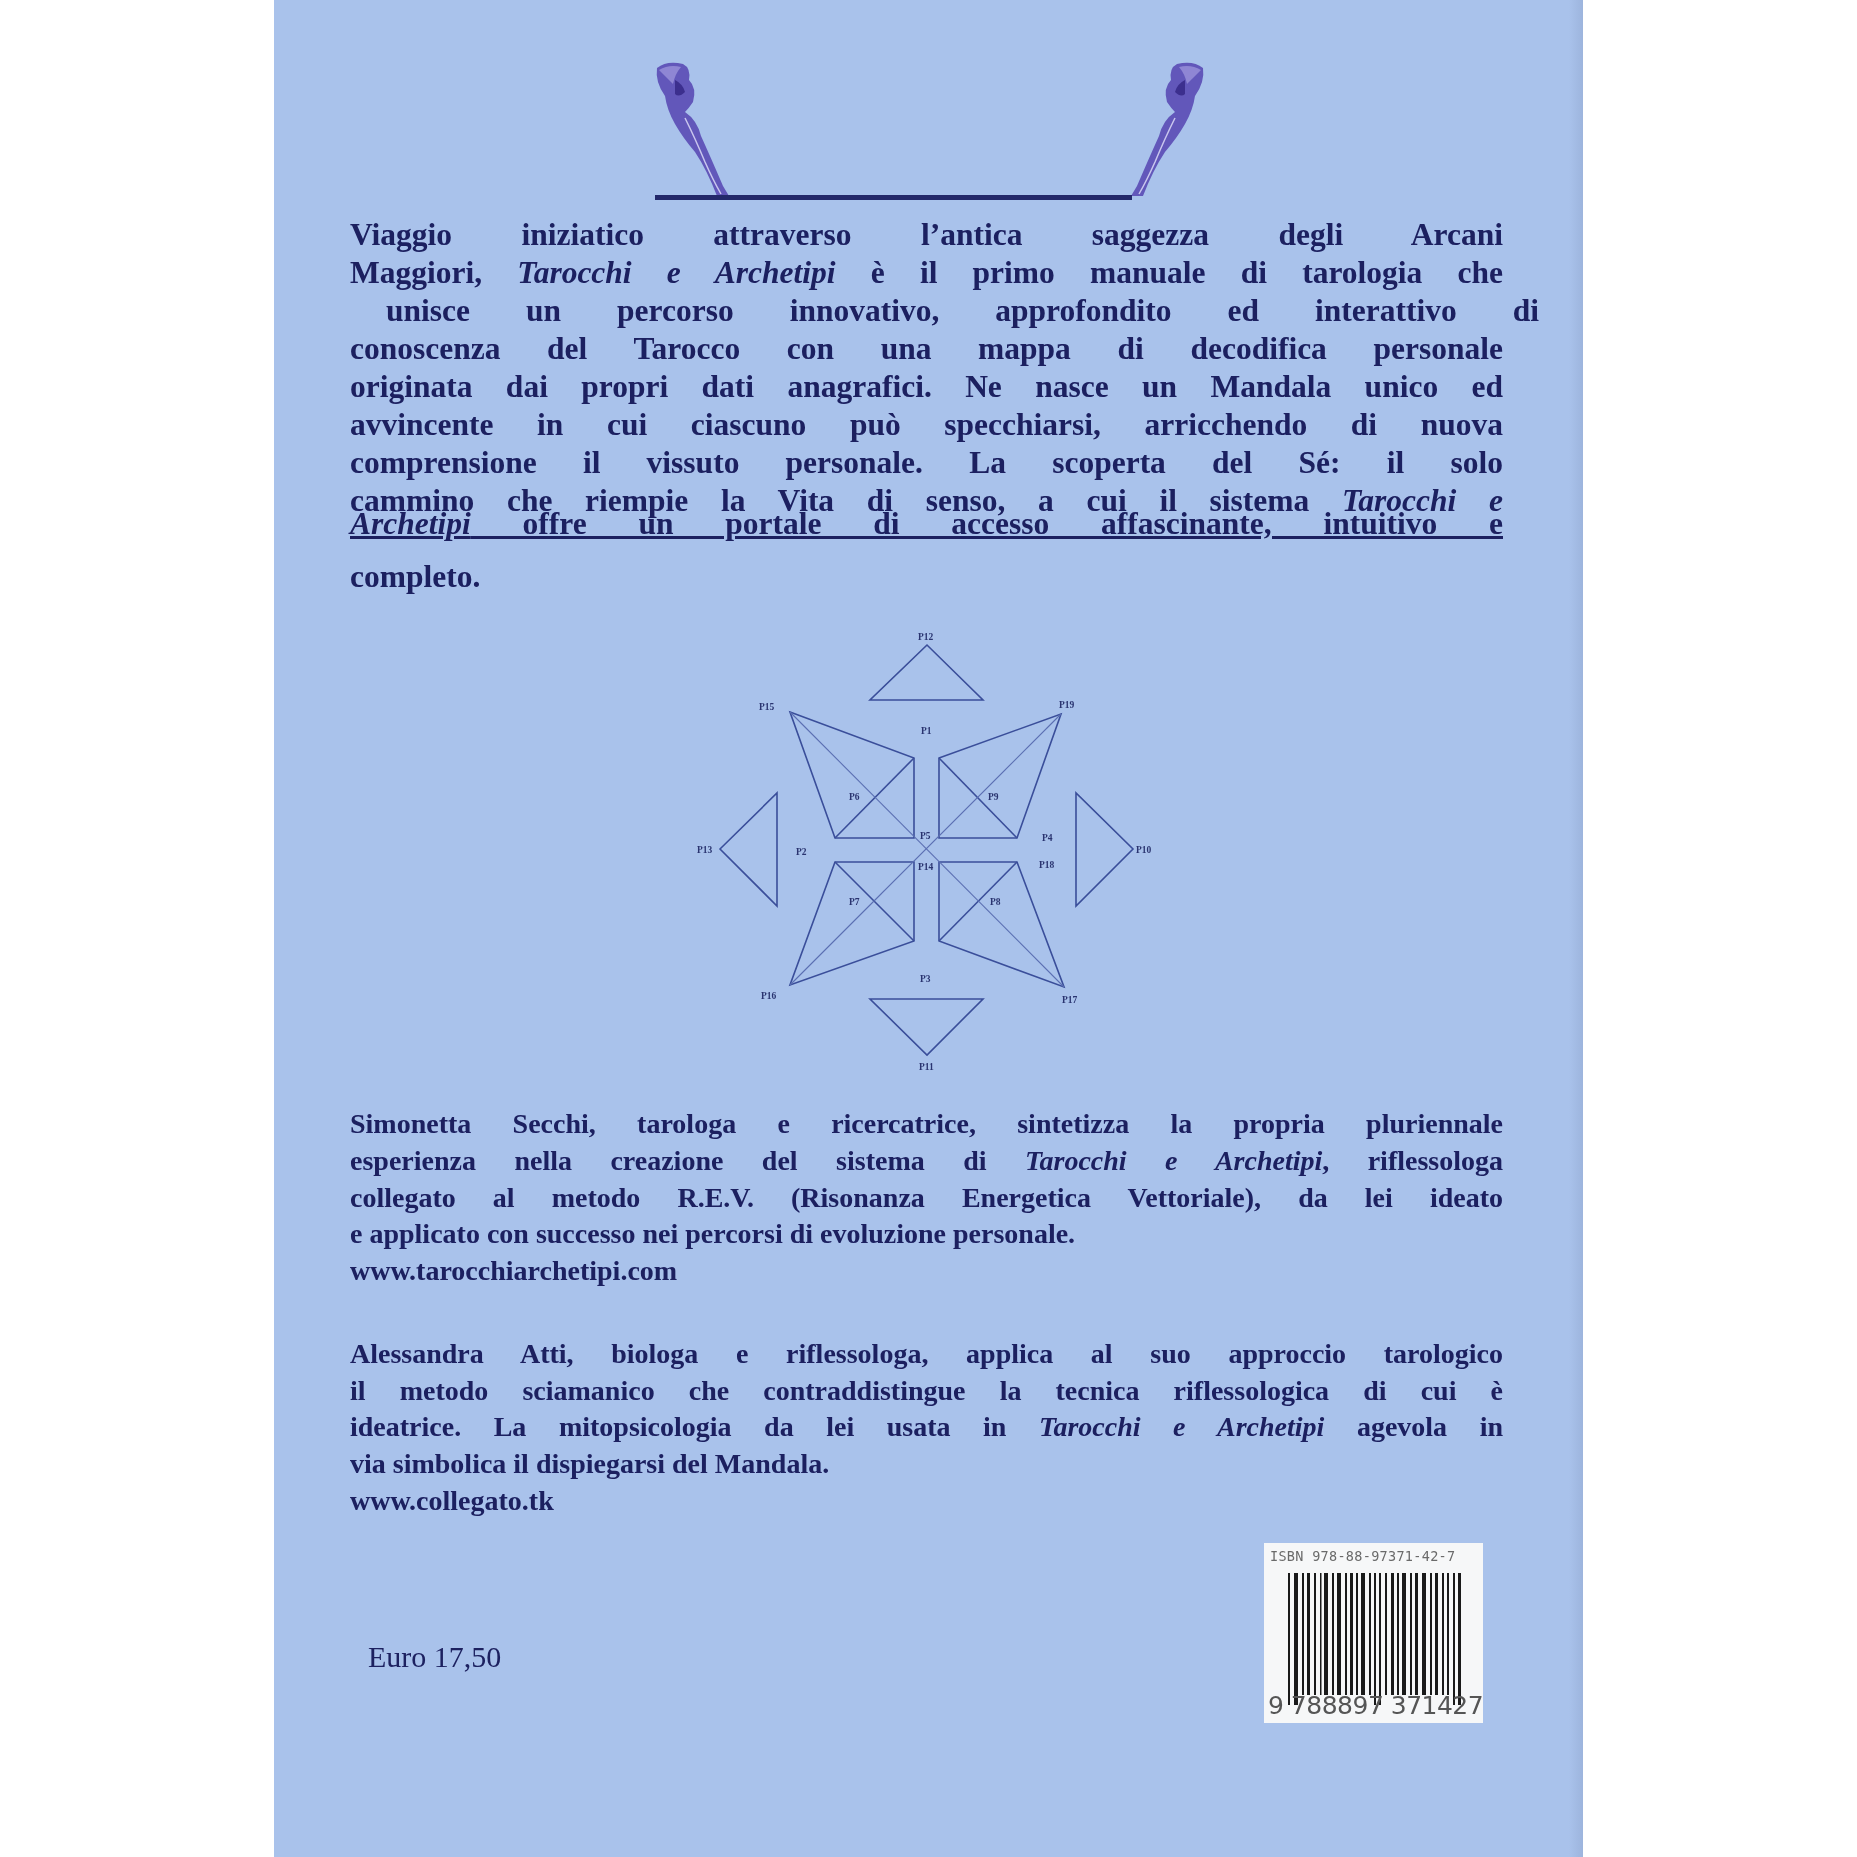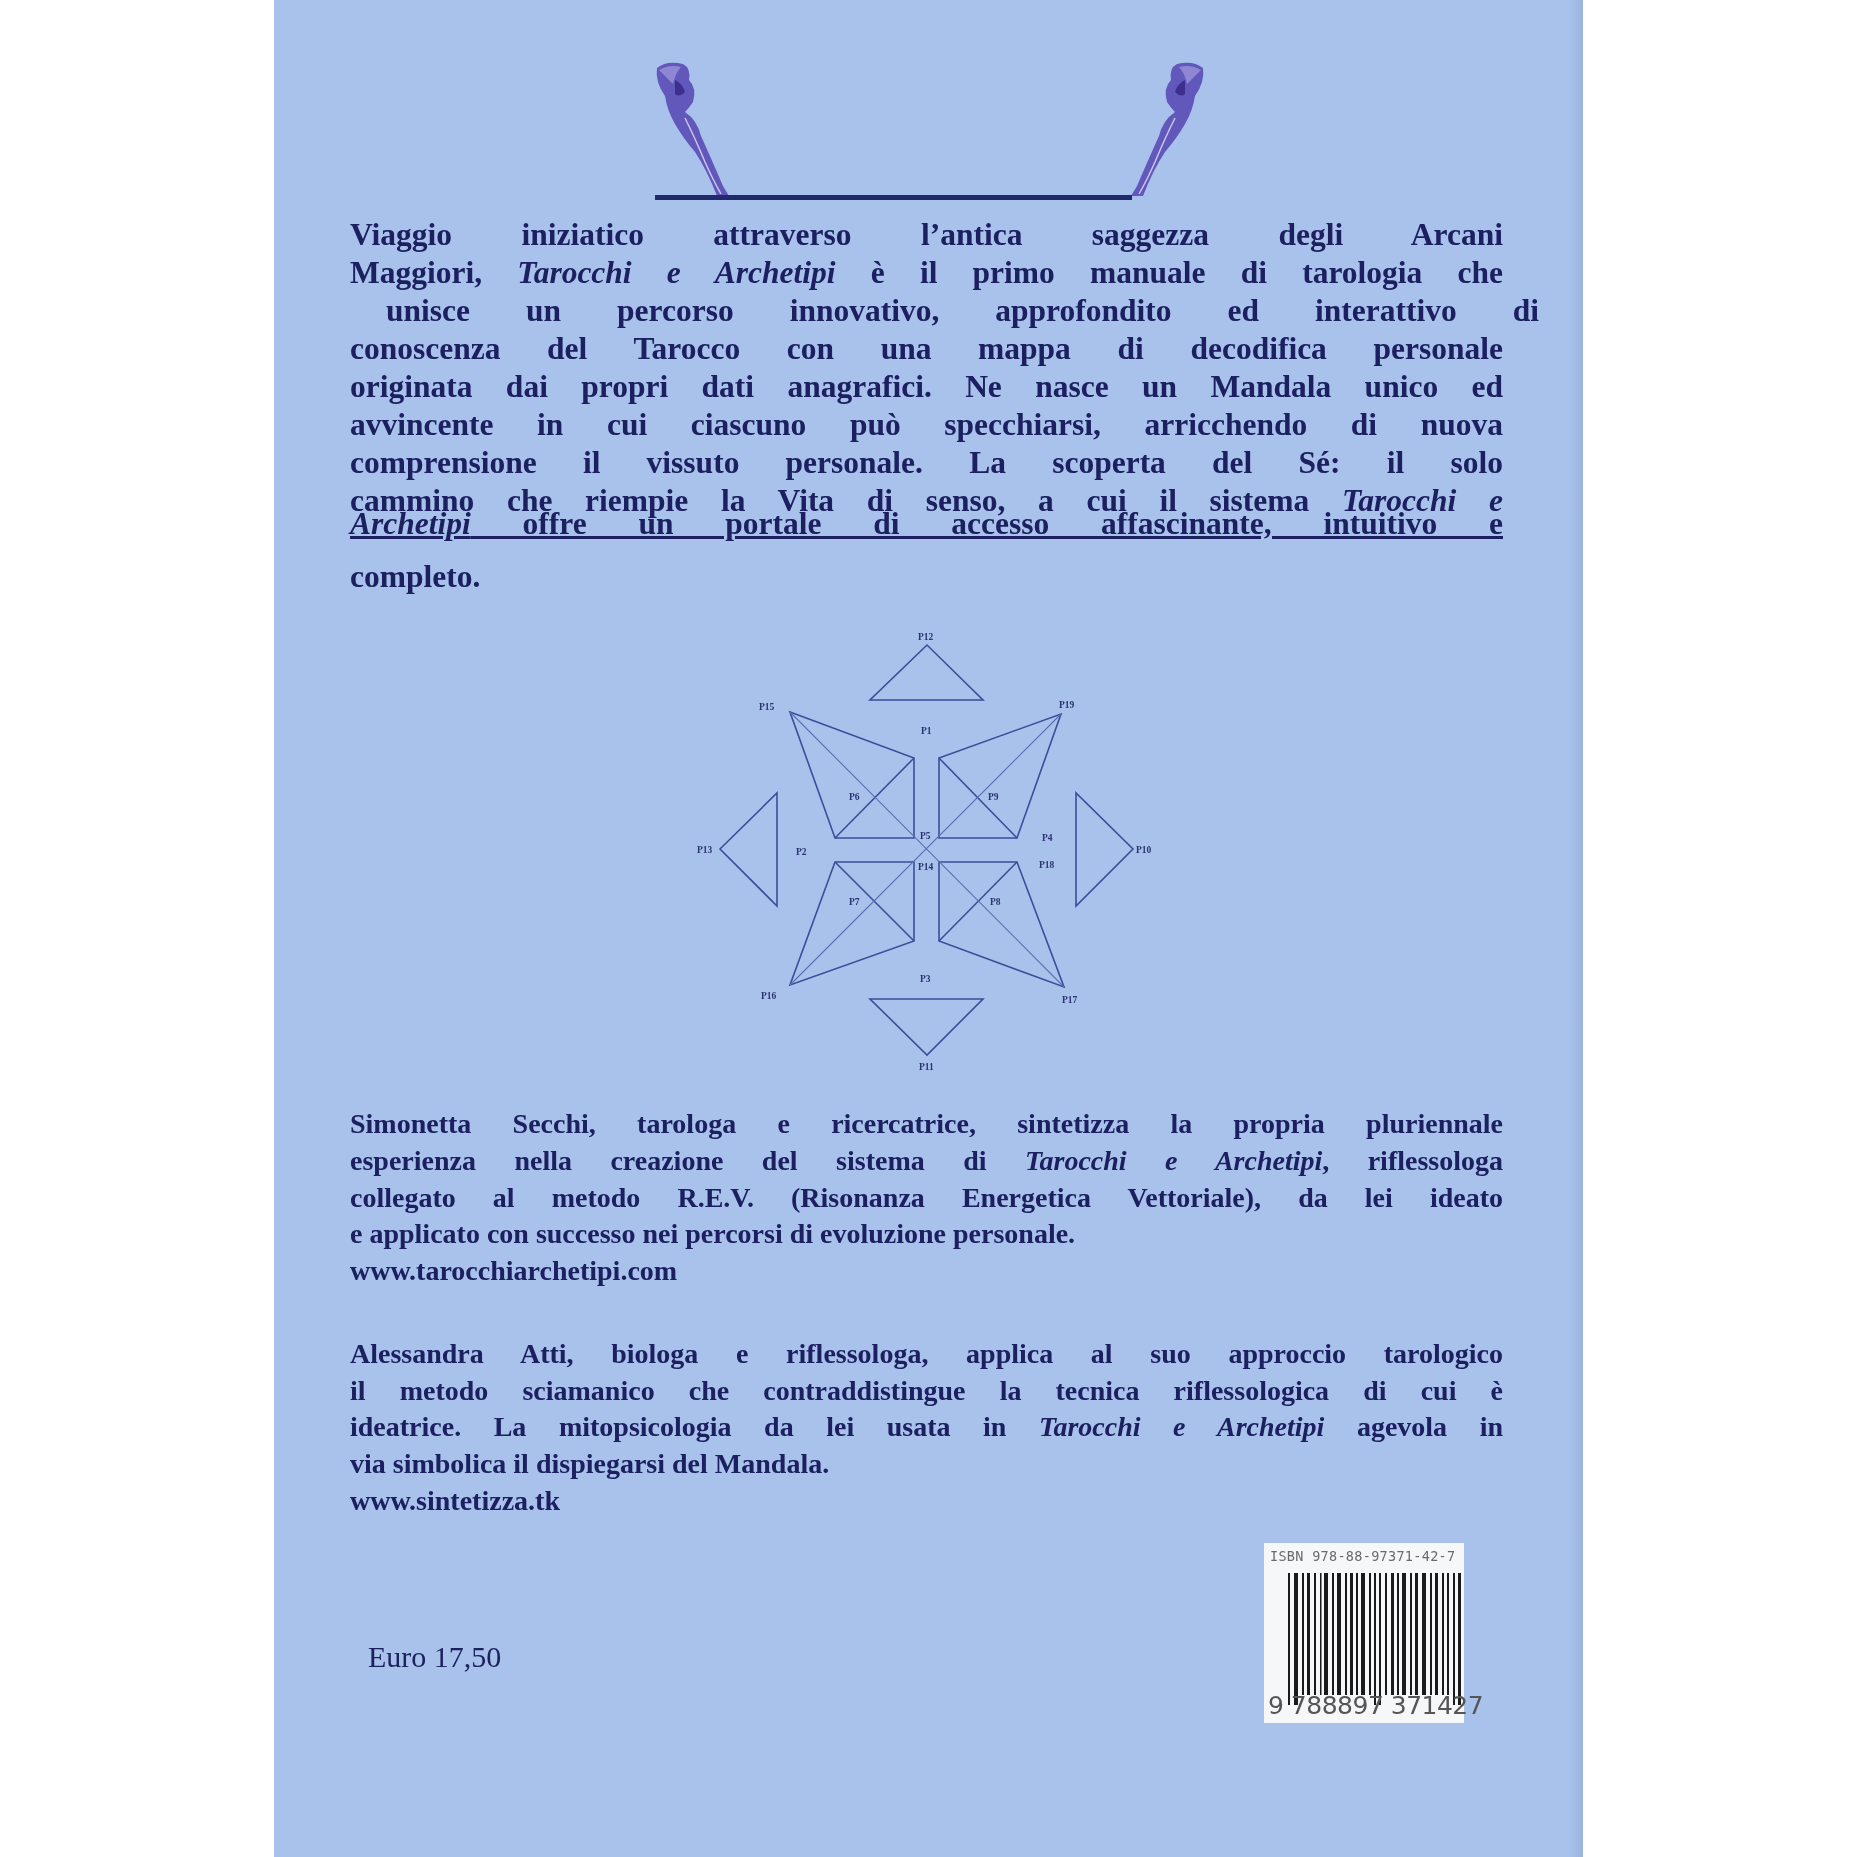--- a/index.html
+++ b/index.html
@@ -34,21 +34,21 @@
   .author .line { font-size:28px; font-weight:bold; height:36px; line-height:36px; }
   .author .line.last { text-align:center; text-align-last:left; }
   em { font-style:italic; font-weight:bold; }
 
   .diagram { position:absolute; left:0; top:0; }
   .price {
     position:absolute; left:368px; top:1640px;
     font-family:"Liberation Serif", serif; font-size:30px; color:#1d2160;
   }
   .barcode-box {
-    position:absolute; left:1264px; top:1543px; width:200px; height:180px;
+    position:absolute; left:1264px; top:1543px; width:219px; height:180px;
     background:#f6f7f8;
   }
   .isbn-text {
     position:absolute; left:6px; top:5px; width:210px;
     font-family:"DejaVu Sans Mono", monospace; font-size:13.5px; color:#6a6a6a; letter-spacing:0.3px;
     white-space:nowrap;
   }
   .barcode-svg { position:absolute; left:0; top:0; }
   .ean-digits {
     position:absolute; left:4px; top:148px; width:210px;
@@ -153,21 +153,21 @@
   <div class="line just" style="top:1180px;"><span>collegato al metodo R.E.V. (Risonanza Energetica Vettoriale), da lei ideato</span></div>
   <div class="line last" style="top:1216px;"><span>e applicato con successo nei percorsi di evoluzione personale.</span></div>
   <div class="line last" style="top:1253px;"><span>www.tarocchiarchetipi.com</span></div>
 </div>
 
 <div class="para author" style="top:0;">
   <div class="line just" style="top:1336px;"><span>Alessandra Atti, biologa e riflessologa, applica al suo approccio tarologico</span></div>
   <div class="line just" style="top:1373px;"><span>il metodo sciamanico che contraddistingue la tecnica riflessologica di cui è</span></div>
   <div class="line just" style="top:1409px;"><span>ideatrice. La mitopsicologia da lei usata in </span><em>Tarocchi e Archetipi</em><span> agevola in</span></div>
   <div class="line last" style="top:1446px;"><span>via simbolica il dispiegarsi del Mandala.</span></div>
-  <div class="line last" style="top:1483px;"><span>www.sintetizza.tk</span></div>
+  <div class="line last" style="top:1483px;"><span>www.collegato.tk</span></div>
 </div>
 
 <div class="price">Euro 17,50</div>
 
 <div class="barcode-box">
   <div class="isbn-text">ISBN 978-88-97371-42-7</div>
   <svg class="barcode-svg" width="219" height="180" viewBox="0 0 219 180">
     <g fill="#1a1a1a">
       <rect x="24" y="30" width="2" height="132"></rect>
         <rect x="30" y="30" width="4" height="132"></rect>

